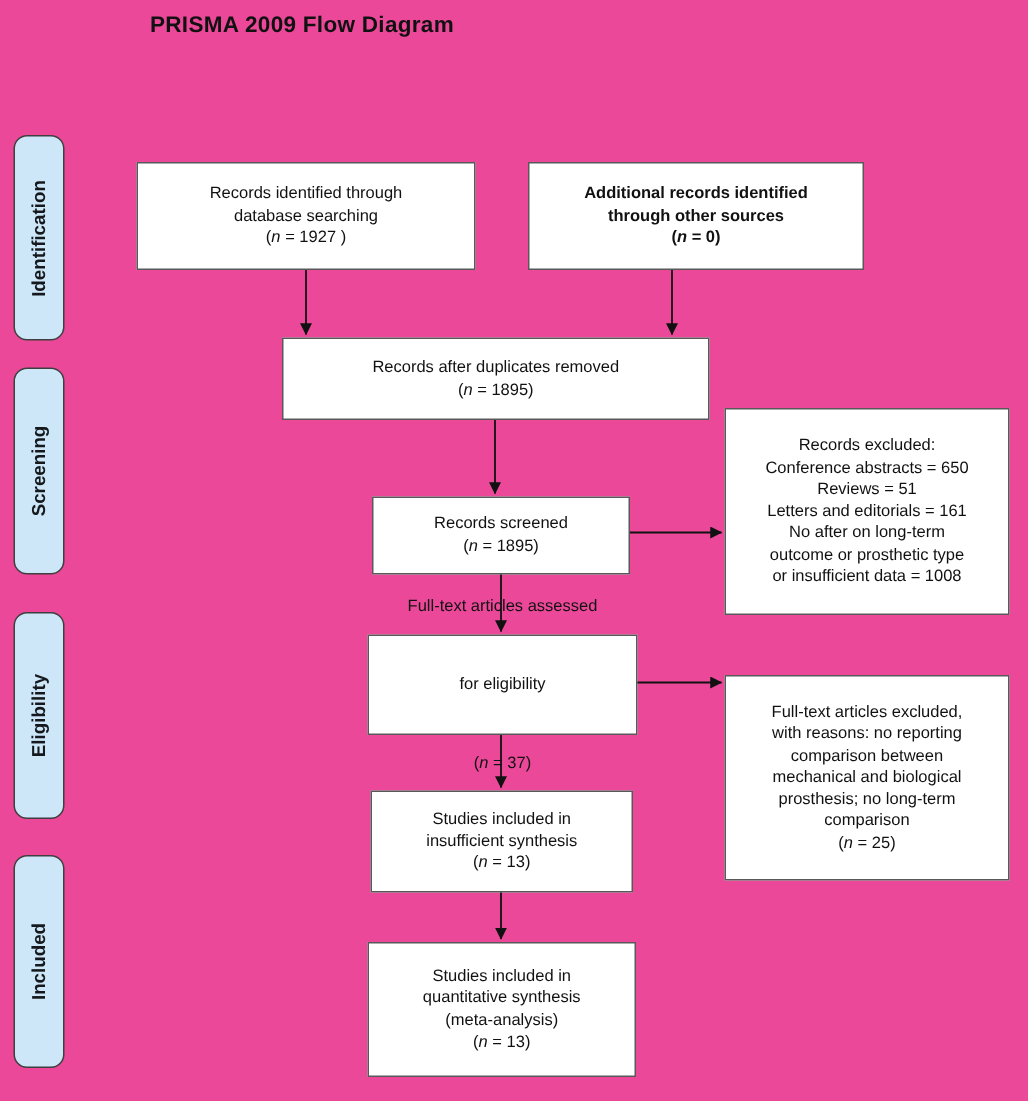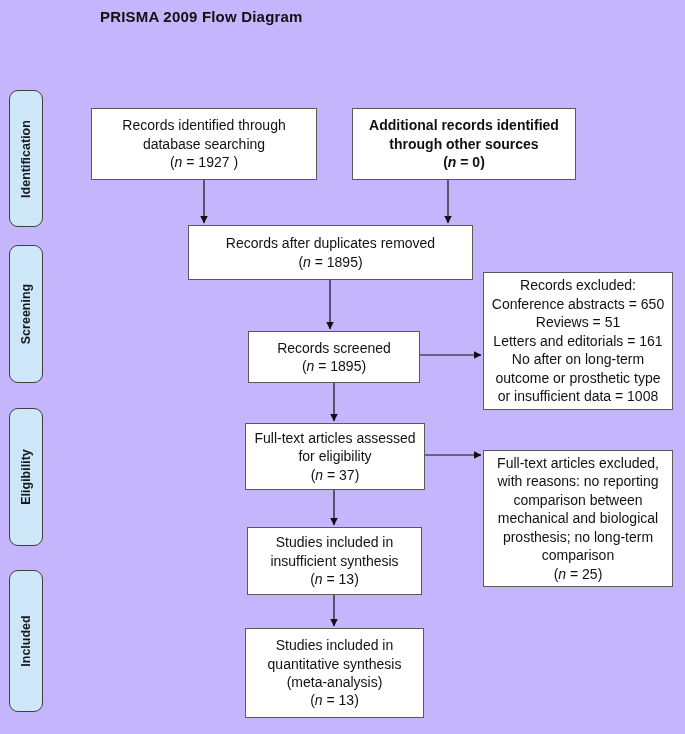--- a/index.html
+++ b/index.html
@@ -4,21 +4,21 @@
 <style>
   html, body { margin: 0; padding: 0; background: #ffffff; }
   body {
     font-family: "Liberation Sans", "DejaVu Sans", sans-serif;
     color: #1a1a1a;
   }
   #canvas {
     position: relative;
     width: 685px;
     height: 734px;
-    background: #c4b5fd;
+    background: #ec4899;
     overflow: hidden;
   }
   .title {
     position: absolute;
     left: 100px;
     top: 8px;
     font-size: 15px;
     font-weight: bold;
     color: #111111;
     letter-spacing: 0.2px;
@@ -49,33 +49,33 @@
   .fbox {
     position: absolute;
     box-sizing: border-box;
     background: #ffffff;
     border: 1px solid var(--box-border, #595959);
     display: flex;
     flex-direction: column;
     align-items: center;
     justify-content: center;
     text-align: center;
-    font-size: 14px;
+    font-size: 11px;
     line-height: 1.32;
     color: #111111;
     padding: 2px 4px;
   }
   .fbox .line { white-space: nowrap; }
   .fbox i { font-style: italic; }
   .box-identified-db    { left: 91px;  top: 108px; width: 226px; height: 72px; }
   .box-identified-other { left: 352px; top: 108px; width: 224px; height: 72px; font-weight: bold; }
   .box-duplicates       { left: 188px; top: 225px; width: 285px; height: 55px; }
   .box-screened         { left: 248px; top: 331px; width: 172px; height: 52px; }
   .box-excluded-records { left: 483px; top: 272px; width: 190px; height: 138px; }
-  .box-fulltext         { left: 245px; top: 423px; width: 180px; height: 67px; }
+  .box-fulltext         { left: 245px; top: 423px; width: 180px; height: 67px; gap: 38px; }
   .box-excluded-fulltext{ left: 483px; top: 450px; width: 190px; height: 137px; }
   .box-qualitative      { left: 247px; top: 527px; width: 175px; height: 68px; }
   .box-quantitative     { left: 245px; top: 628px; width: 179px; height: 90px; }
   svg.arrows {
     position: absolute;
     left: 0; top: 0;
     width: 685px; height: 734px;
     pointer-events: none;
   }
   svg.arrows path.ln { stroke: #111111; stroke-width: 1.2; fill: none; }

